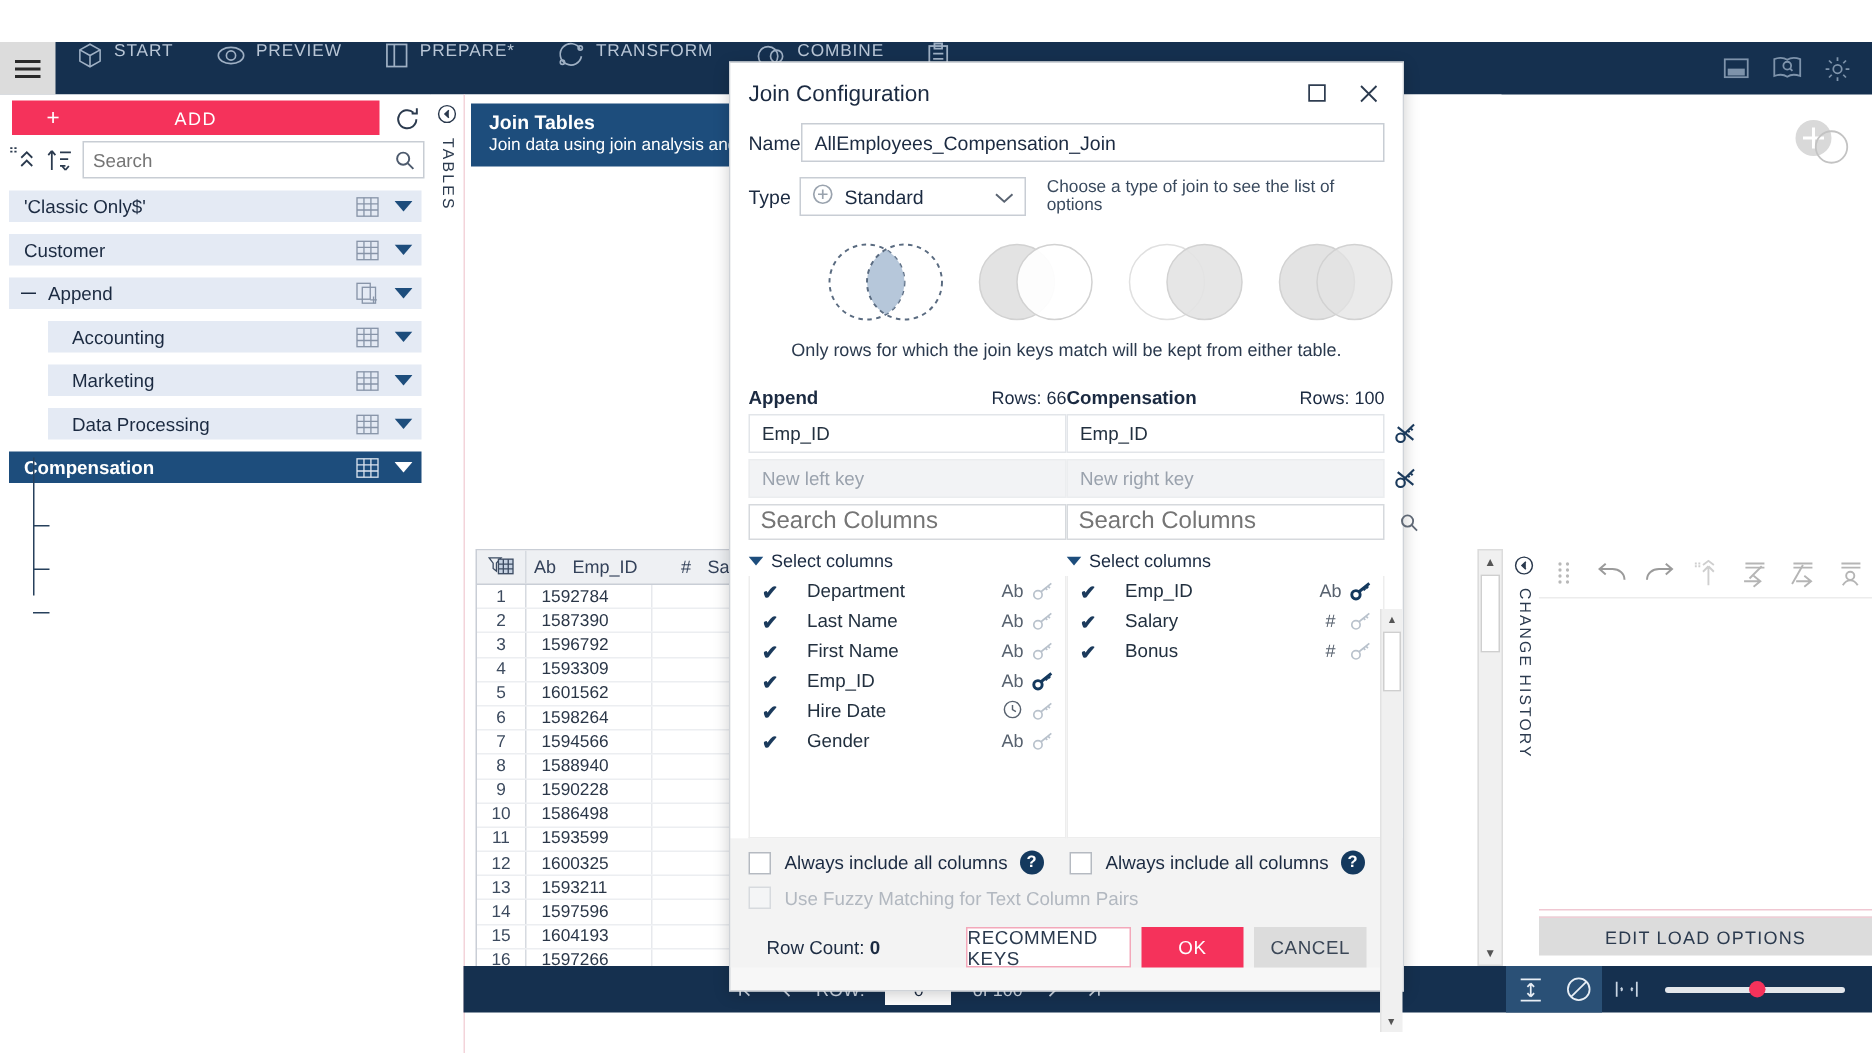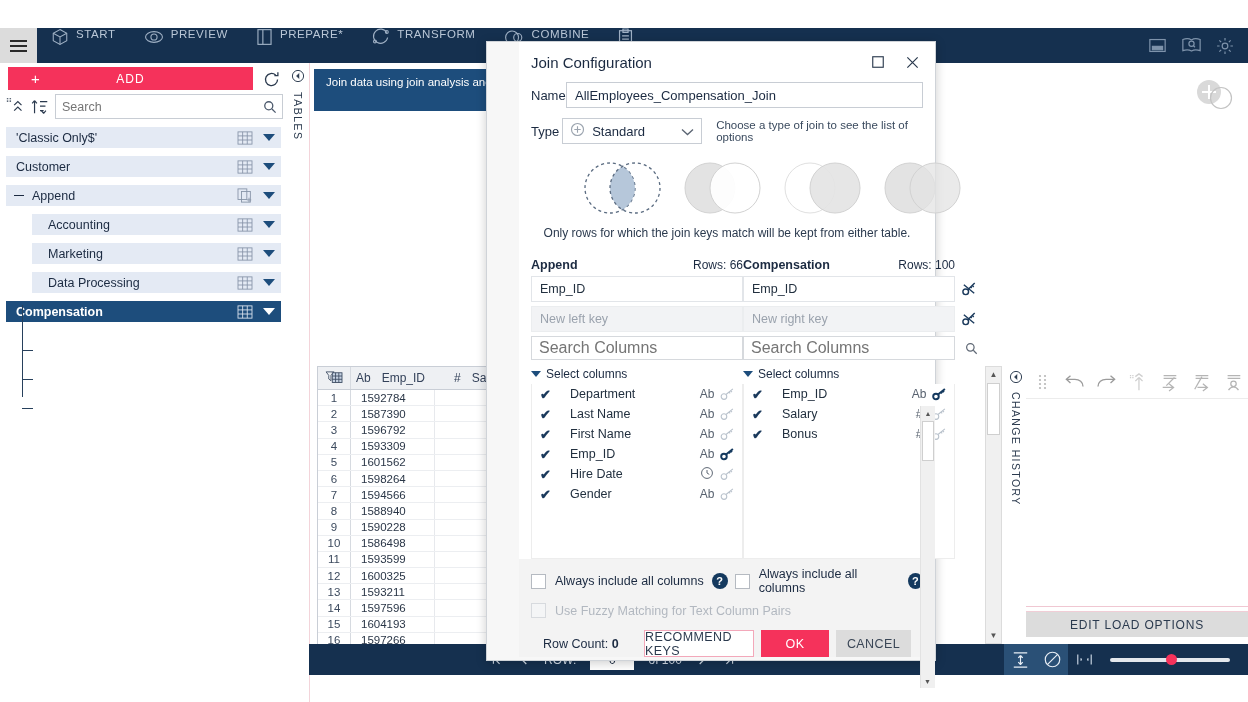--- a/index.html
+++ b/index.html
@@ -87,21 +87,21 @@
               font-size:12px; letter-spacing:.8px; display:flex; align-items:center; justify-content:center; border-top:1px solid #f0cdd6; }
   #chdivider { position:absolute; left:1026px; top:606px; width:222px; height:1px; background:#f0c7d2; }
 
   
   #gridscroll { position:absolute; left:985px; top:366px; width:17px; height:278px; background:#f0f0f0; border:1px solid #dcdcdc; }
   #gridscroll .arw { height:15px; display:flex; align-items:center; justify-content:center; font-size:8px; color:#555; }
   #gridscroll .thumb { position:absolute; left:1px; top:16px; width:13px; height:52px; background:#fff; border:1px solid #cfcfcf; }
 
   
   #dialog { position:absolute; left:486px; top:41px; width:450px; height:620px; background:#f7f7f7;
-            border:1px solid #cfd3d8; box-shadow:0 2px 10px rgba(0,0,0,.2);padding-left:32px; }
+            border:1px solid #cfd3d8; box-shadow:0 2px 10px rgba(0,0,0,.2); }
   #dlghead { height:40px; background:#fff; display:flex; align-items:center; padding:0 8px 0 12px; }
   #dlgtitle { font-size:15px; color:#1b2a41; }
   #dlghead .hbtns { margin-left:auto; display:flex; align-items:center; gap:4px; }
   .hbtn { width:30px; height:28px; display:flex; align-items:center; justify-content:center; }
   #dlgbody { background:#fff; padding:0 12px; }
   .frow { display:flex; align-items:center; margin-bottom:10px; }
   .flabel { width:35px; font-size:13px; color:#1b2a41; }
   #nameinput { flex:1; height:26px; border:1px solid #c8cdd4; padding:0 8px; font-size:13px; font-family:inherit; color:#1b2a41; outline:0; }
   #typesel { width:155px; height:26px; border:1px solid #c8cdd4; background:#fff; display:flex; align-items:center; padding:0 7px; gap:7px; font-size:13px; }
   #typesel .chev { margin-left:auto; }
@@ -407,20 +407,21 @@
     <svg width="14" height="14" viewBox="0 0 16 16" fill="none" stroke="#2b3a4e" stroke-width="1.1">
       <circle cx="8" cy="8" r="6.4"></circle>
         <path d="M9.4 5.2 6.4 8l3 2.8" fill="#2b3a4e" stroke="#2b3a4e"></path>
       </svg>
   </span>
   <span class="railtxt">TABLES</span>
 </div>
 
 <div id="canvas">
   <div id="jointiles">
+    <div class="t1">Join Tables</div>
     <div class="t2">Join data using join analysis and fuz</div>
   </div>
 </div>
 
 <div id="addnode">
   <svg width="44" height="38" viewBox="0 0 44 38">
     <circle cx="17" cy="16" r="12" fill="#d9d9d9"></circle>
     <path d="M17 9v14M10 16h14" stroke="#ffffff" stroke-width="2"></path>
     <circle cx="29" cy="22" r="10.5" fill="none" stroke="#c3c3c3" stroke-width="1.2"></circle>
   </svg>

